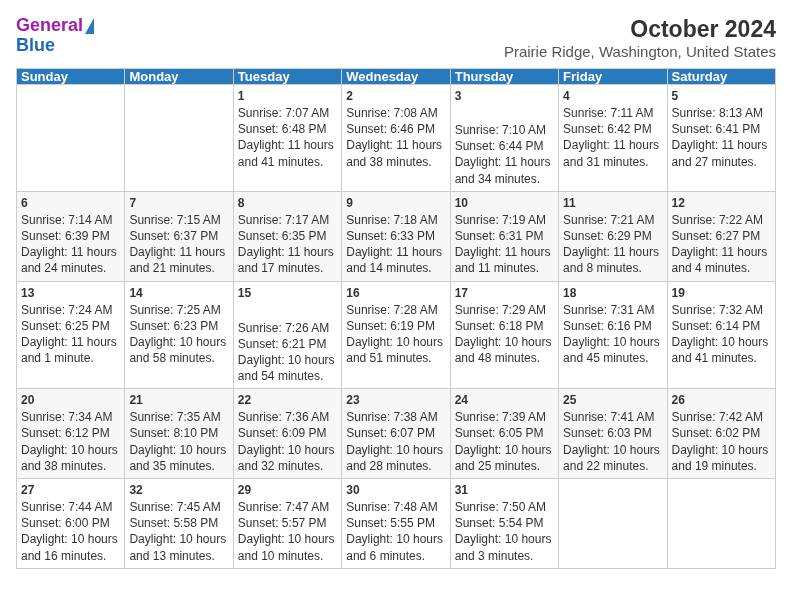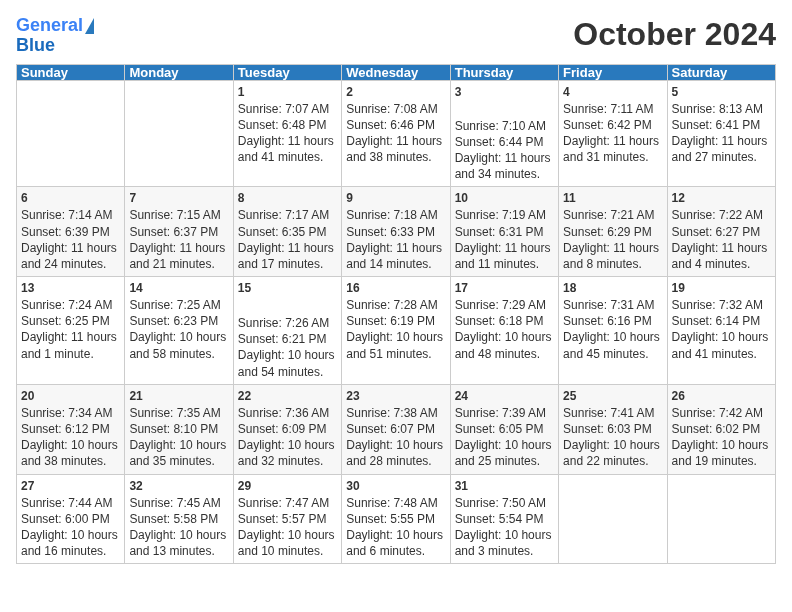--- a/index.html
+++ b/index.html
@@ -18,32 +18,32 @@
     }
     .logo {
       display: flex;
       flex-direction: column;
       align-items: flex-start;
       line-height: 1.1;
     }
     .logo-general {
       font-size: 18px;
       font-weight: bold;
-      color: #3b82f6;
+      color: #a21caf;
     }
     .logo-blue {
       font-size: 18px;
       font-weight: bold;
       color: #1a6bbd;
     }
     .title-area {
       text-align: right;
     }
     .month-title {
-      font-size: 32px;
+      font-size: 23px;
       font-weight: bold;
       color: #333;
     }
     .location {
       font-size: 15px;
       color: #555;
     }
     table {
       width: 100%;
       border-collapse: collapse;
@@ -88,20 +88,21 @@
 <div class="header">
   <div class="logo">
     <div style="display:flex;align-items:center;">
       <span class="logo-general">General</span>
       <span style="display:inline-block;margin-left:2px;width:0;height:0;border-left:9px solid transparent;border-bottom:16px solid #2979bd;"></span>
     </div>
     <span class="logo-blue">Blue</span>
   </div>
   <div class="title-area">
     <div class="month-title">October 2024</div>
+    <div class="location">Prairie Ridge, Washington, United States</div>
   </div>
 </div>
 
 <table>
   <thead>
     <tr id="header-row">
         <th>Sunday</th>
         <th>Monday</th>
         <th>Tuesday</th>
         <th>Wednesday</th>

